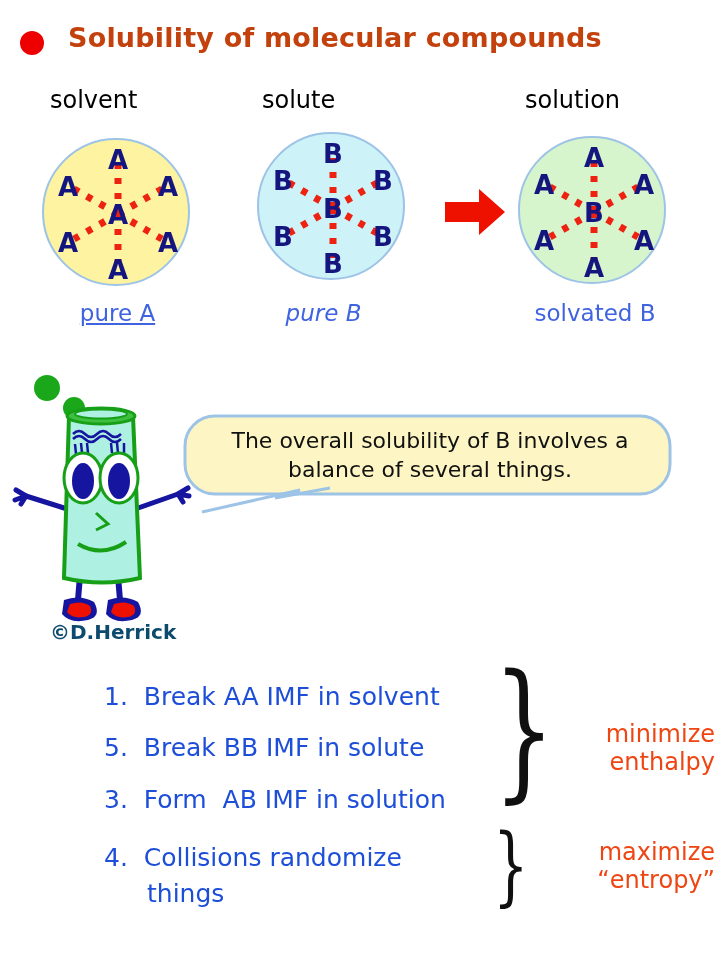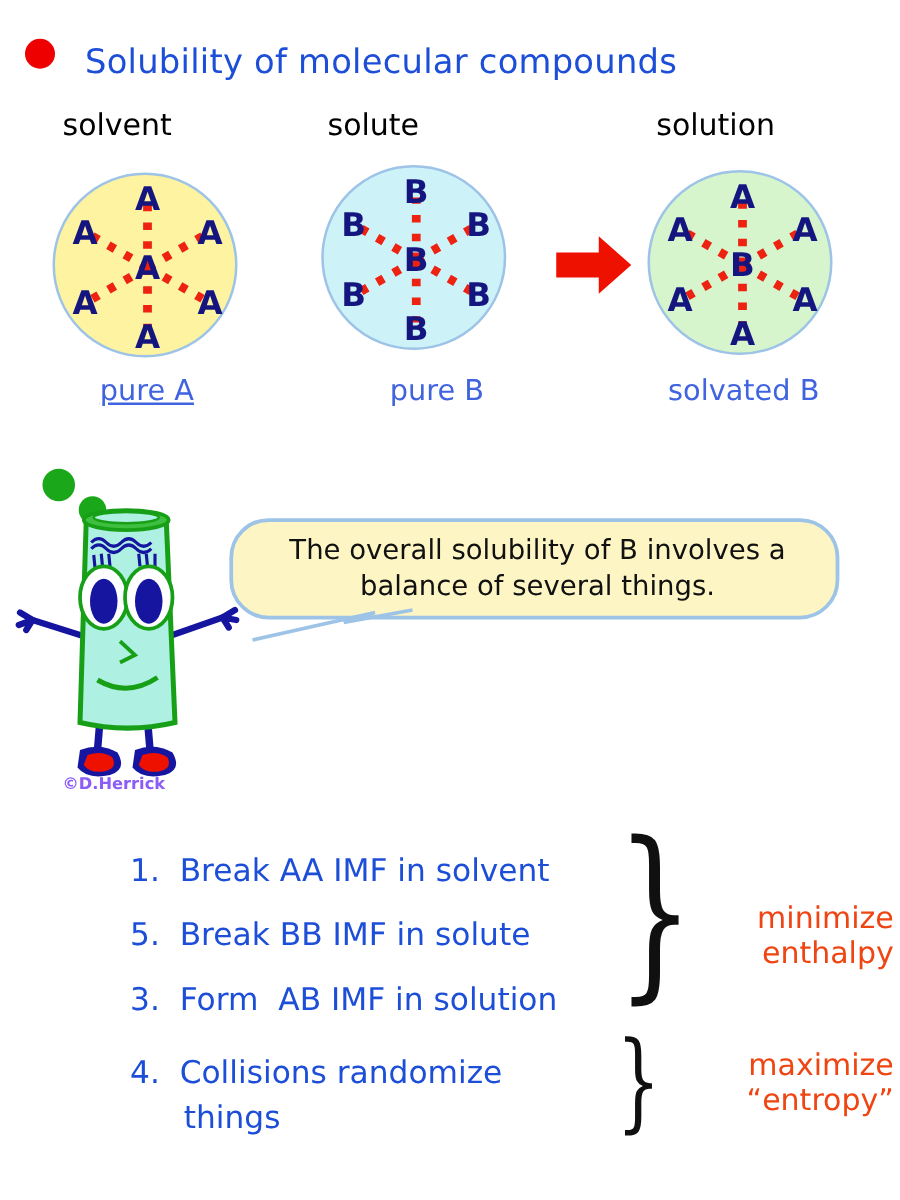--- a/index.html
+++ b/index.html
@@ -18,25 +18,24 @@
   #title-bullet {
     left: 20px; top: 31px;
     width: 24px; height: 24px;
     border-radius: 50%;
     background: #ee0000;
   }
   #page-title {
     left: 68px; top: 22px;
     font-family: "DejaVu Sans", sans-serif;
     font-size: 27px;
-    font-weight: 400;
-    color: #1d4ed8;
+    font-weight: 700;
+    color: #c2410c;
     letter-spacing: 0.2px;
     white-space: nowrap;
-    margin-top: 12px;
   }
 
   
   .col-heading {
     font-family: "DejaVu Sans", sans-serif;
     font-size: 24px;
     color: #000000;
     white-space: nowrap;
   }
   #heading-solvent  { left: 50px;  top: 86px; width: 135px; }
@@ -72,31 +71,31 @@
 
   
   .caption {
     font-family: "DejaVu Sans", sans-serif;
     font-size: 23px;
     color: #4064e0;
     white-space: nowrap;
     text-align: center;
   }
   #caption-pure-a    { left: 40px;  top: 300px; width: 155px; text-decoration: underline; }
-  #caption-pure-b    { left: 272px; top: 300px; width: 155px; }
+  #caption-pure-b    { left: 246px; top: 300px; width: 155px; font-style: italic; }
   #caption-solvated  { left: 505px; top: 300px; width: 180px; }
 
   
   #mascot { left: 12px; top: 368px; }
   #mascot-credit {
     left: 50px; top: 620px;
     font-family: "DejaVu Sans", sans-serif;
-    font-size: 13px;
+    font-size: 20px;
     font-weight: 700;
-    color: #8b5cf6;
+    color: #0c4a6e;
     white-space: nowrap;
   }
 
   
   #speech-bubble-wrap { left: 180px; top: 412px; }
   #speech-text {
     position: absolute;
     left: 200px; top: 427px;
     width: 460px;
     text-align: center;

